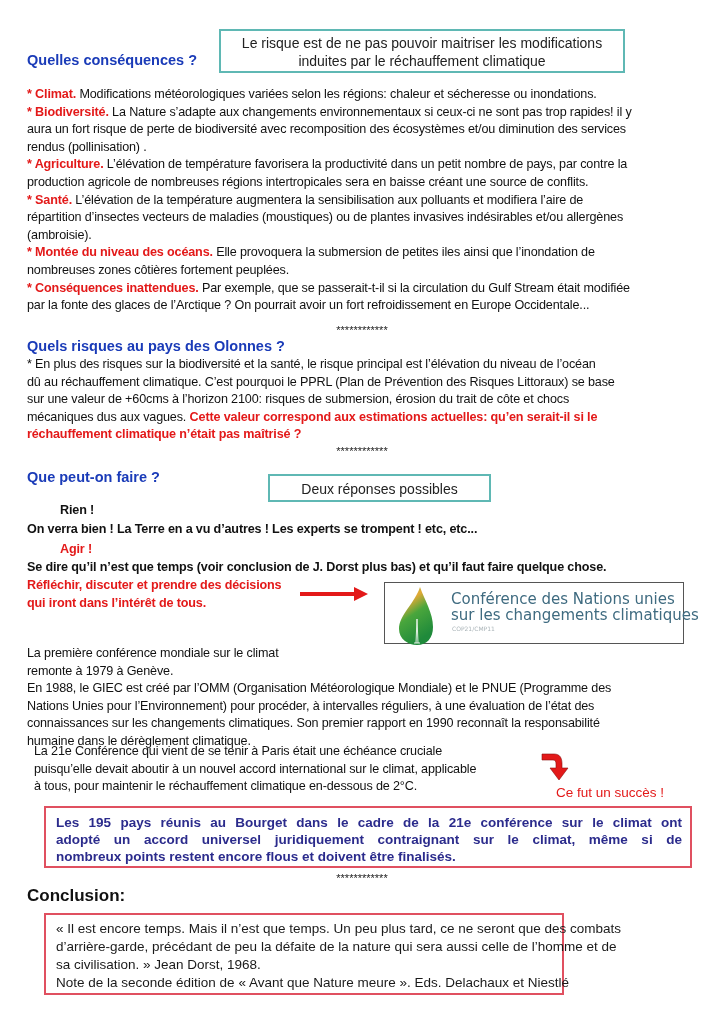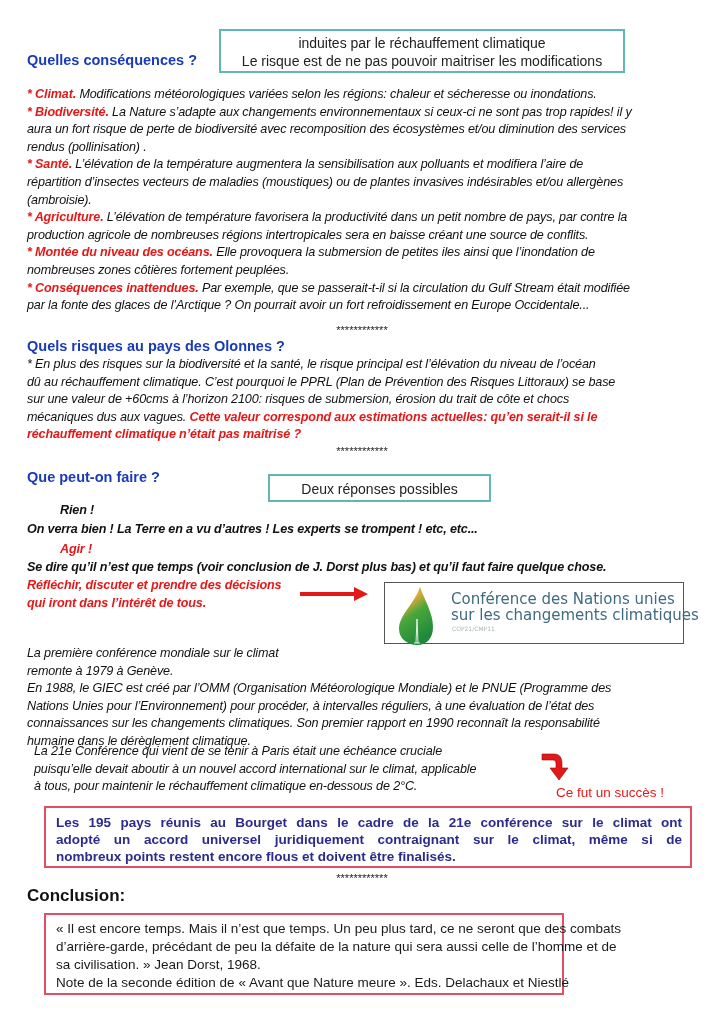--- a/index.html
+++ b/index.html
@@ -1,55 +1,55 @@
 <!DOCTYPE html>
 <html><head>
 <meta charset="utf-8">
 <style>
   html, body { margin: 0; padding: 0; background: #ffffff; }
   body { width: 724px; height: 1024px; position: relative; overflow: hidden;
          font-family: "Liberation Sans", sans-serif; color: #111; }
   .abs { position: absolute; }
   .h-blue { color: #1a3bb8; font-weight: bold; font-size: 14.5px; font-family: "Liberation Sans", sans-serif; }
-  .body-txt { font-family: "Liberation Sans", sans-serif; font-size: 12.6px; line-height: 17.6px; color: #111; letter-spacing: -0.15px; font-style: italic; }
+  .body-txt { font-family: "Liberation Sans", sans-serif; font-size: 12.6px; line-height: 17.6px; color: #111; letter-spacing: -0.15px; }
   .red { color: #e31919; font-weight: bold; }
   .teal-box { border: 2px solid #5fb8b4; background: #fff; text-align: center;
               font-family: "Liberation Sans", sans-serif; font-size: 14px; color: #222; line-height: 18px; box-sizing: border-box; }
   .stars { font-family: "Liberation Sans", sans-serif; font-size: 11px; color: #222; text-align: center; letter-spacing: 0px; }
   .bold { font-weight: bold; }
   .red-box { border: 2px solid #e05060; box-sizing: border-box; }
   .line { display: block; white-space: nowrap; }
 </style>
 </head>
 <body>
 
 <div class="abs h-blue" style="left:27px; top:52px;">Quelles conséquences ?</div>
 
 <div class="abs teal-box" style="left:219px; top:29px; width:406px; height:44px; padding-top:3px;">
+  <span class="line">Le risque est de ne pas pouvoir maitriser les modifications</span>
   <span class="line">induites par le réchauffement climatique</span>
-  <span class="line">Le risque est de ne pas pouvoir maitriser les modifications</span>
 </div>
 
 <div class="abs body-txt" style="left:27px; top:86px; width:670px;">
   <div>
     <span class="line"><span class="red">* Climat.</span><span> Modifications météorologiques variées selon les régions: chaleur et sécheresse ou inondations.</span></span>
   </div>
   <div>
     <span class="line"><span class="red">* Biodiversité.</span><span> La Nature s’adapte aux changements environnementaux  si ceux-ci ne sont pas trop rapides!  il y</span></span>
     <span class="line">aura un fort risque de perte de biodiversité avec recomposition des écosystèmes et/ou diminution des services</span>
     <span class="line">rendus (pollinisation) .</span>
   </div>
   <div>
+    <span class="line"><span class="red">* Agriculture.</span><span> L’élévation de température favorisera la productivité dans un petit nombre de pays, par contre la</span></span>
+    <span class="line">production agricole de nombreuses régions intertropicales sera en baisse créant une  source de conflits.</span>
+  </div>
+  <div>
     <span class="line"><span class="red">* Santé.</span><span> L’élévation de la température augmentera la sensibilisation aux polluants et modifiera l’aire de</span></span>
     <span class="line">répartition d’insectes vecteurs de maladies (moustiques) ou de plantes invasives indésirables et/ou allergènes</span>
     <span class="line">(ambroisie).</span>
-  </div>
-  <div>
-    <span class="line"><span class="red">* Agriculture.</span><span> L’élévation de température favorisera la productivité dans un petit nombre de pays, par contre la</span></span>
-    <span class="line">production agricole de nombreuses régions intertropicales sera en baisse créant une  source de conflits.</span>
   </div>
   <div>
     <span class="line"><span class="red">* Montée du niveau des océans.</span><span> Elle provoquera la submersion de petites iles ainsi que l’inondation de</span></span>
     <span class="line">nombreuses zones côtières  fortement peuplées.</span>
   </div>
   <div>
     <span class="line"><span class="red">* Conséquences inattendues.</span><span> Par exemple, que se passerait-t-il si la circulation du Gulf Stream était modifiée</span></span>
     <span class="line">par la fonte des glaces de l’Arctique ? On pourrait avoir un fort refroidissement en Europe Occidentale...</span>
   </div>
 </div>

